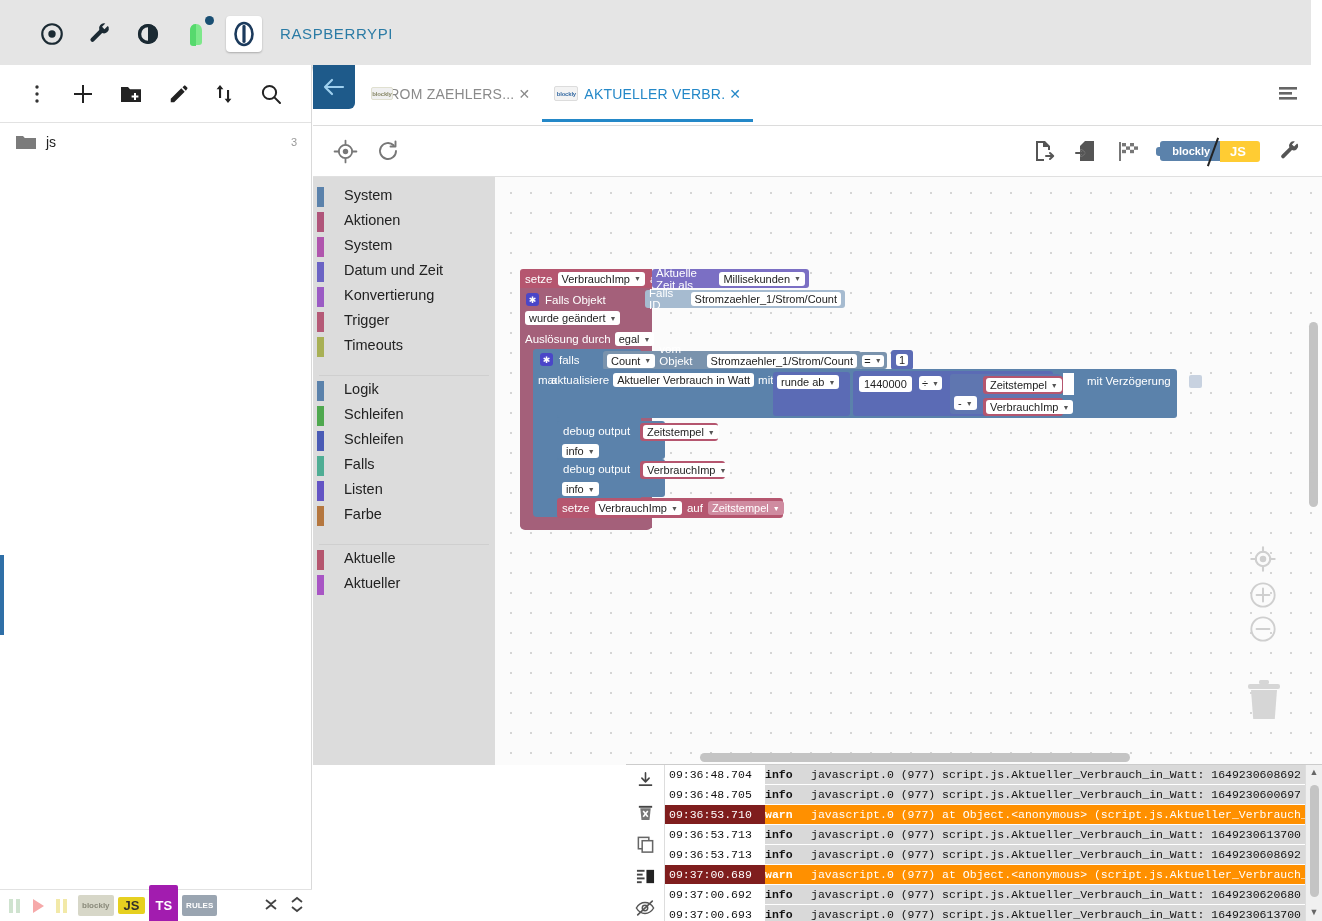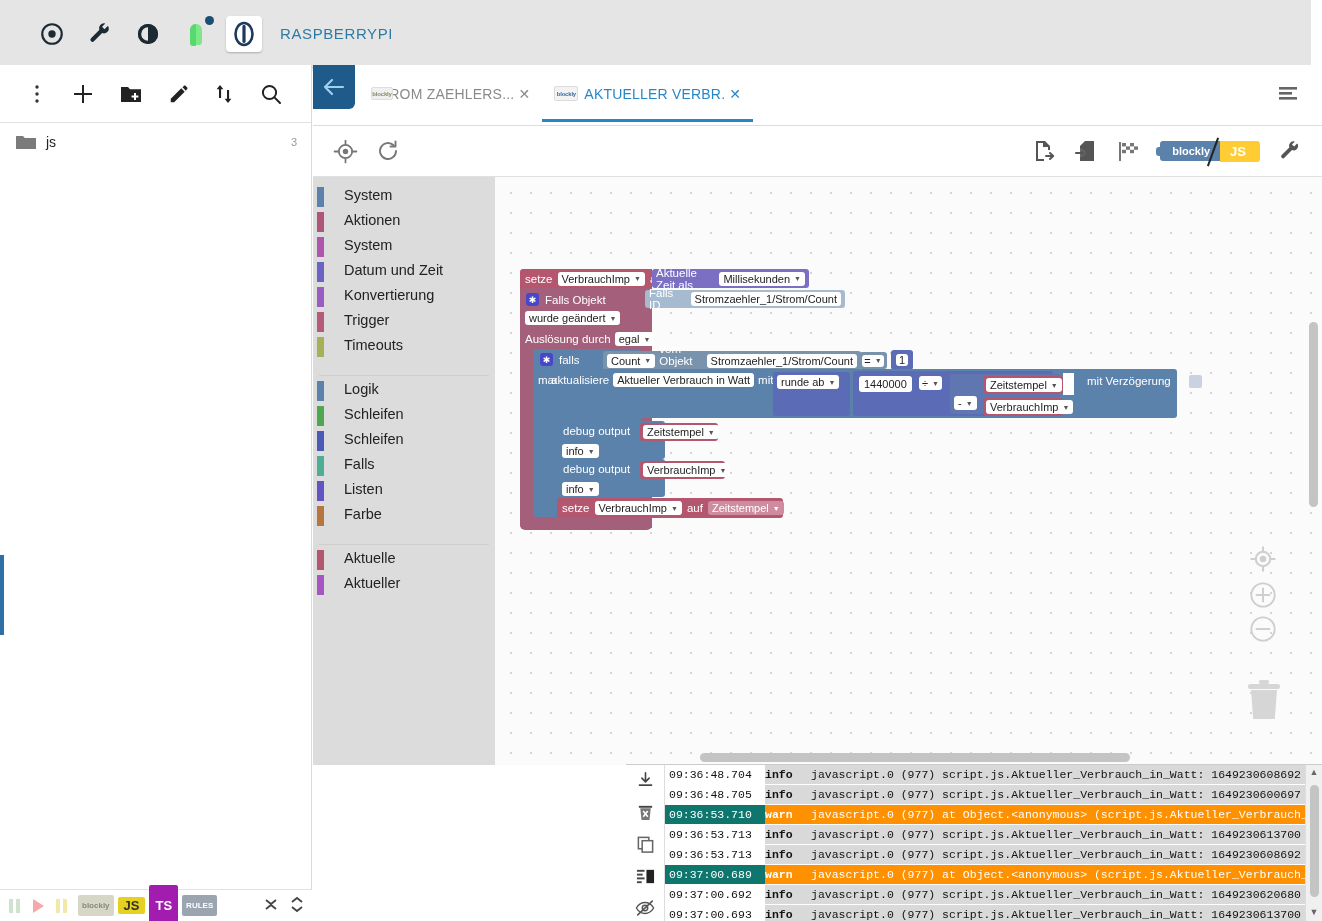--- a/index.html
+++ b/index.html
@@ -205,21 +205,21 @@
     align-items: center; padding-top: 6px; gap: 13px; background: #fff;
   }
   .logtools .licon { cursor: pointer; color: #555; display: flex; }
   .logrows { flex: 1; overflow: hidden; font-family: "Liberation Mono", monospace; }
   .logrow {
     display: flex; font-size: 11.5px; line-height: 19px; height: 19px;
     background: #d9d9d9; color: #111; border-bottom: 1px solid #fff;
   }
   .logrow.warn { background: #ff9000; color: #fff; }
   .logrow .lt { width: 100px; padding-left: 4px; box-sizing: border-box; background: #fff; color:#111; }
-  .logrow.warn .lt { background: #0f766e; color: #fff; }
+  .logrow.warn .lt { background: #7f1d1d; color: #fff; }
   .logrow .lv { width: 46px; font-weight: bold; box-sizing: border-box; }
   .logrow .lm { flex: 1; white-space: nowrap; overflow: hidden; }
   .logscroll {
     width: 16px; border-left: 1px solid #ddd; background: #f0f0f0;
     display: flex; flex-direction: column; align-items: center; position: relative;
   }
   .logscroll .thumb {
     position: absolute; top: 20px; width: 9px; height: 112px; background: #c4c4c4; border-radius: 5px;
   }
   .logscroll .arw { font-size: 9px; color: #666; line-height: 14px; }

